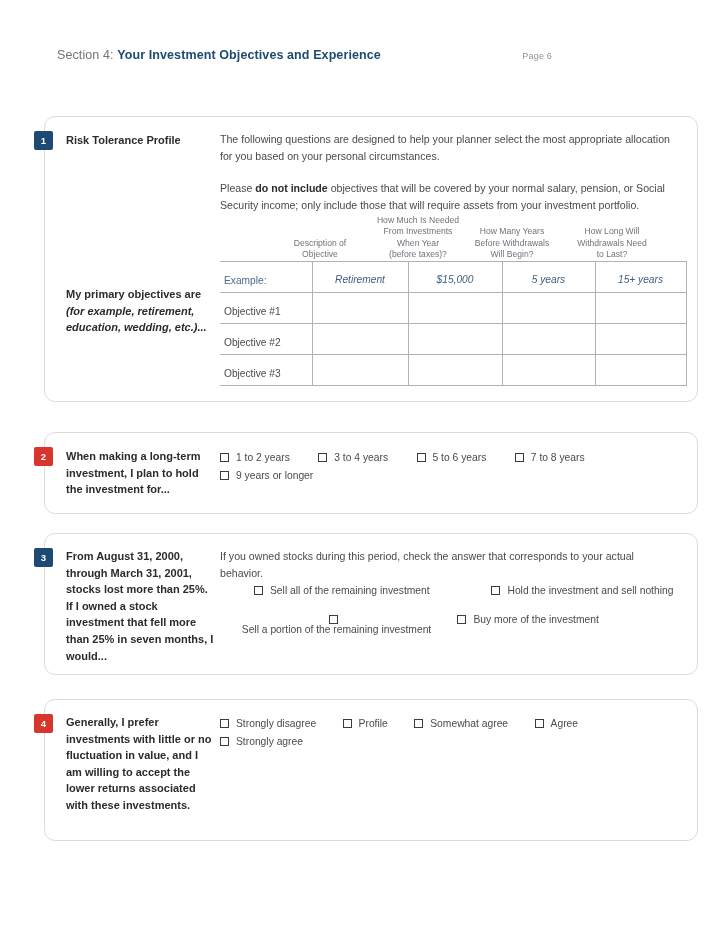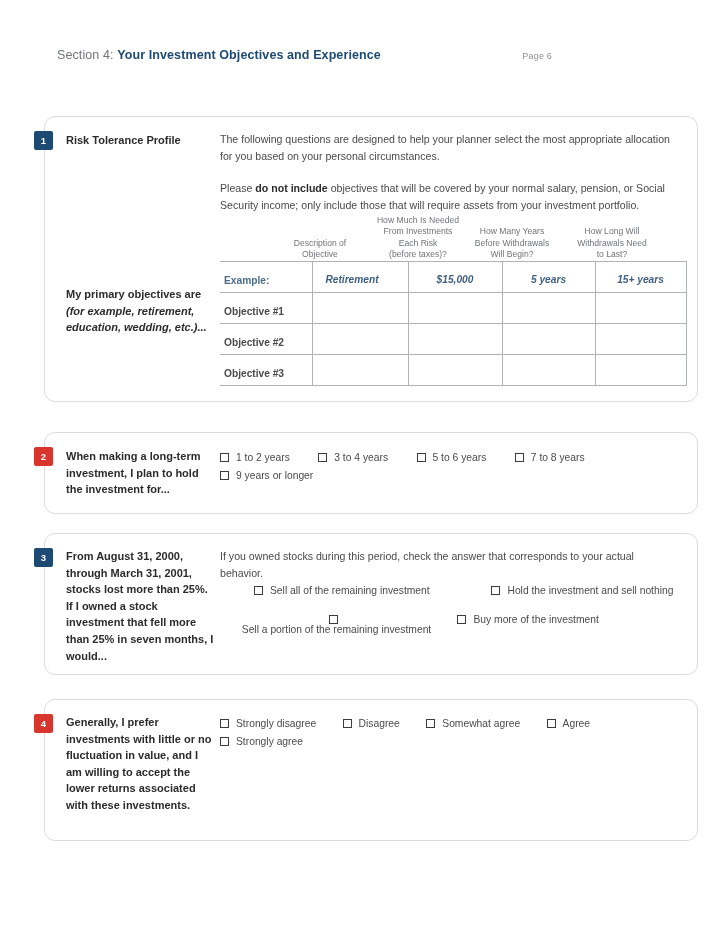--- a/index.html
+++ b/index.html
@@ -122,21 +122,20 @@
     color: #6f7479;
   }
   .grid {
     position: relative;
     border-top: 1px solid #aeb3b8;
   }
   .trow {
     position: relative;
     height: 31px;
     border-bottom: 1px solid #aeb3b8;
-    font-weight: bold;
   }
   .rowlabel {
     position: absolute;
     left: 4px;
     bottom: 6px;
     font-size: 10.2px;
     color: #4a4a4a;
     white-space: nowrap;
   }
   .rowlabel.ex { color: #4a6b8a; }
@@ -186,21 +185,21 @@
 
   <div class="obj-table">
     <div class="thead">
       <div class="th" style="left:44px;width:112px;">
         <div>Description of</div>
         <div>Objective</div>
       </div>
       <div class="th" style="left:138px;width:120px;">
         <div>How Much Is Needed</div>
         <div>From Investments</div>
-        <div>Each Risk</div>
+        <div>When Year</div>
         <div>(before taxes)?</div>
       </div>
       <div class="th" style="left:232px;width:120px;">
         <div>How Many Years</div>
         <div>Before Withdrawals</div>
         <div>Will Begin?</div>
       </div>
       <div class="th" style="left:332px;width:120px;">
         <div>How Long Will</div>
         <div>Withdrawals Need</div>
@@ -210,21 +209,21 @@
 
     <div class="grid">
       <div class="vline" style="left:92px;"></div>
       <div class="vline" style="left:188px;"></div>
       <div class="vline" style="left:282px;"></div>
       <div class="vline" style="left:375px;"></div>
       <div class="vline" style="left:466px;"></div>
 
       <div class="trow">
         <div class="rowlabel ex">Example:</div>
-        <div class="cellval" style="left:84px;width:96px;">Retirement</div>
+        <div class="cellval" style="left:92px;width:96px;">Retirement</div>
         <div class="cellval" style="left:188px;width:94px;">$15,000</div>
         <div class="cellval" style="left:282px;width:93px;">5 years</div>
         <div class="cellval" style="left:375px;width:91px;">15+ years</div>
       </div>
 
       <div class="trow">
         <div class="rowlabel">Objective #1</div>
       </div>
       <div class="trow">
         <div class="rowlabel">Objective #2</div>
@@ -297,21 +296,21 @@
   <div class="badge red">4</div>
   <div class="q-prompt" style="top:14px;">Generally, I prefer investments with little or no fluctuation in value, and I am willing to accept the lower returns associated with these investments.</div>
   <div class="q-body" style="top:14px;">
     <div class="opt-row" style="top:0;">
       <span class="opt" style="margin-right:22px;">
         <span class="cbox"></span>
         <span>Strongly disagree</span>
       </span>
       <span class="opt" style="margin-right:22px;">
         <span class="cbox"></span>
-        <span>Disagree</span>
+        <span>Profile</span>
       </span>
       <span class="opt" style="margin-right:22px;">
         <span class="cbox"></span>
         <span>Somewhat agree</span>
       </span>
       <span class="opt" style="margin-right:22px;">
         <span class="cbox"></span>
         <span>Agree</span>
       </span>
       <span class="opt">

